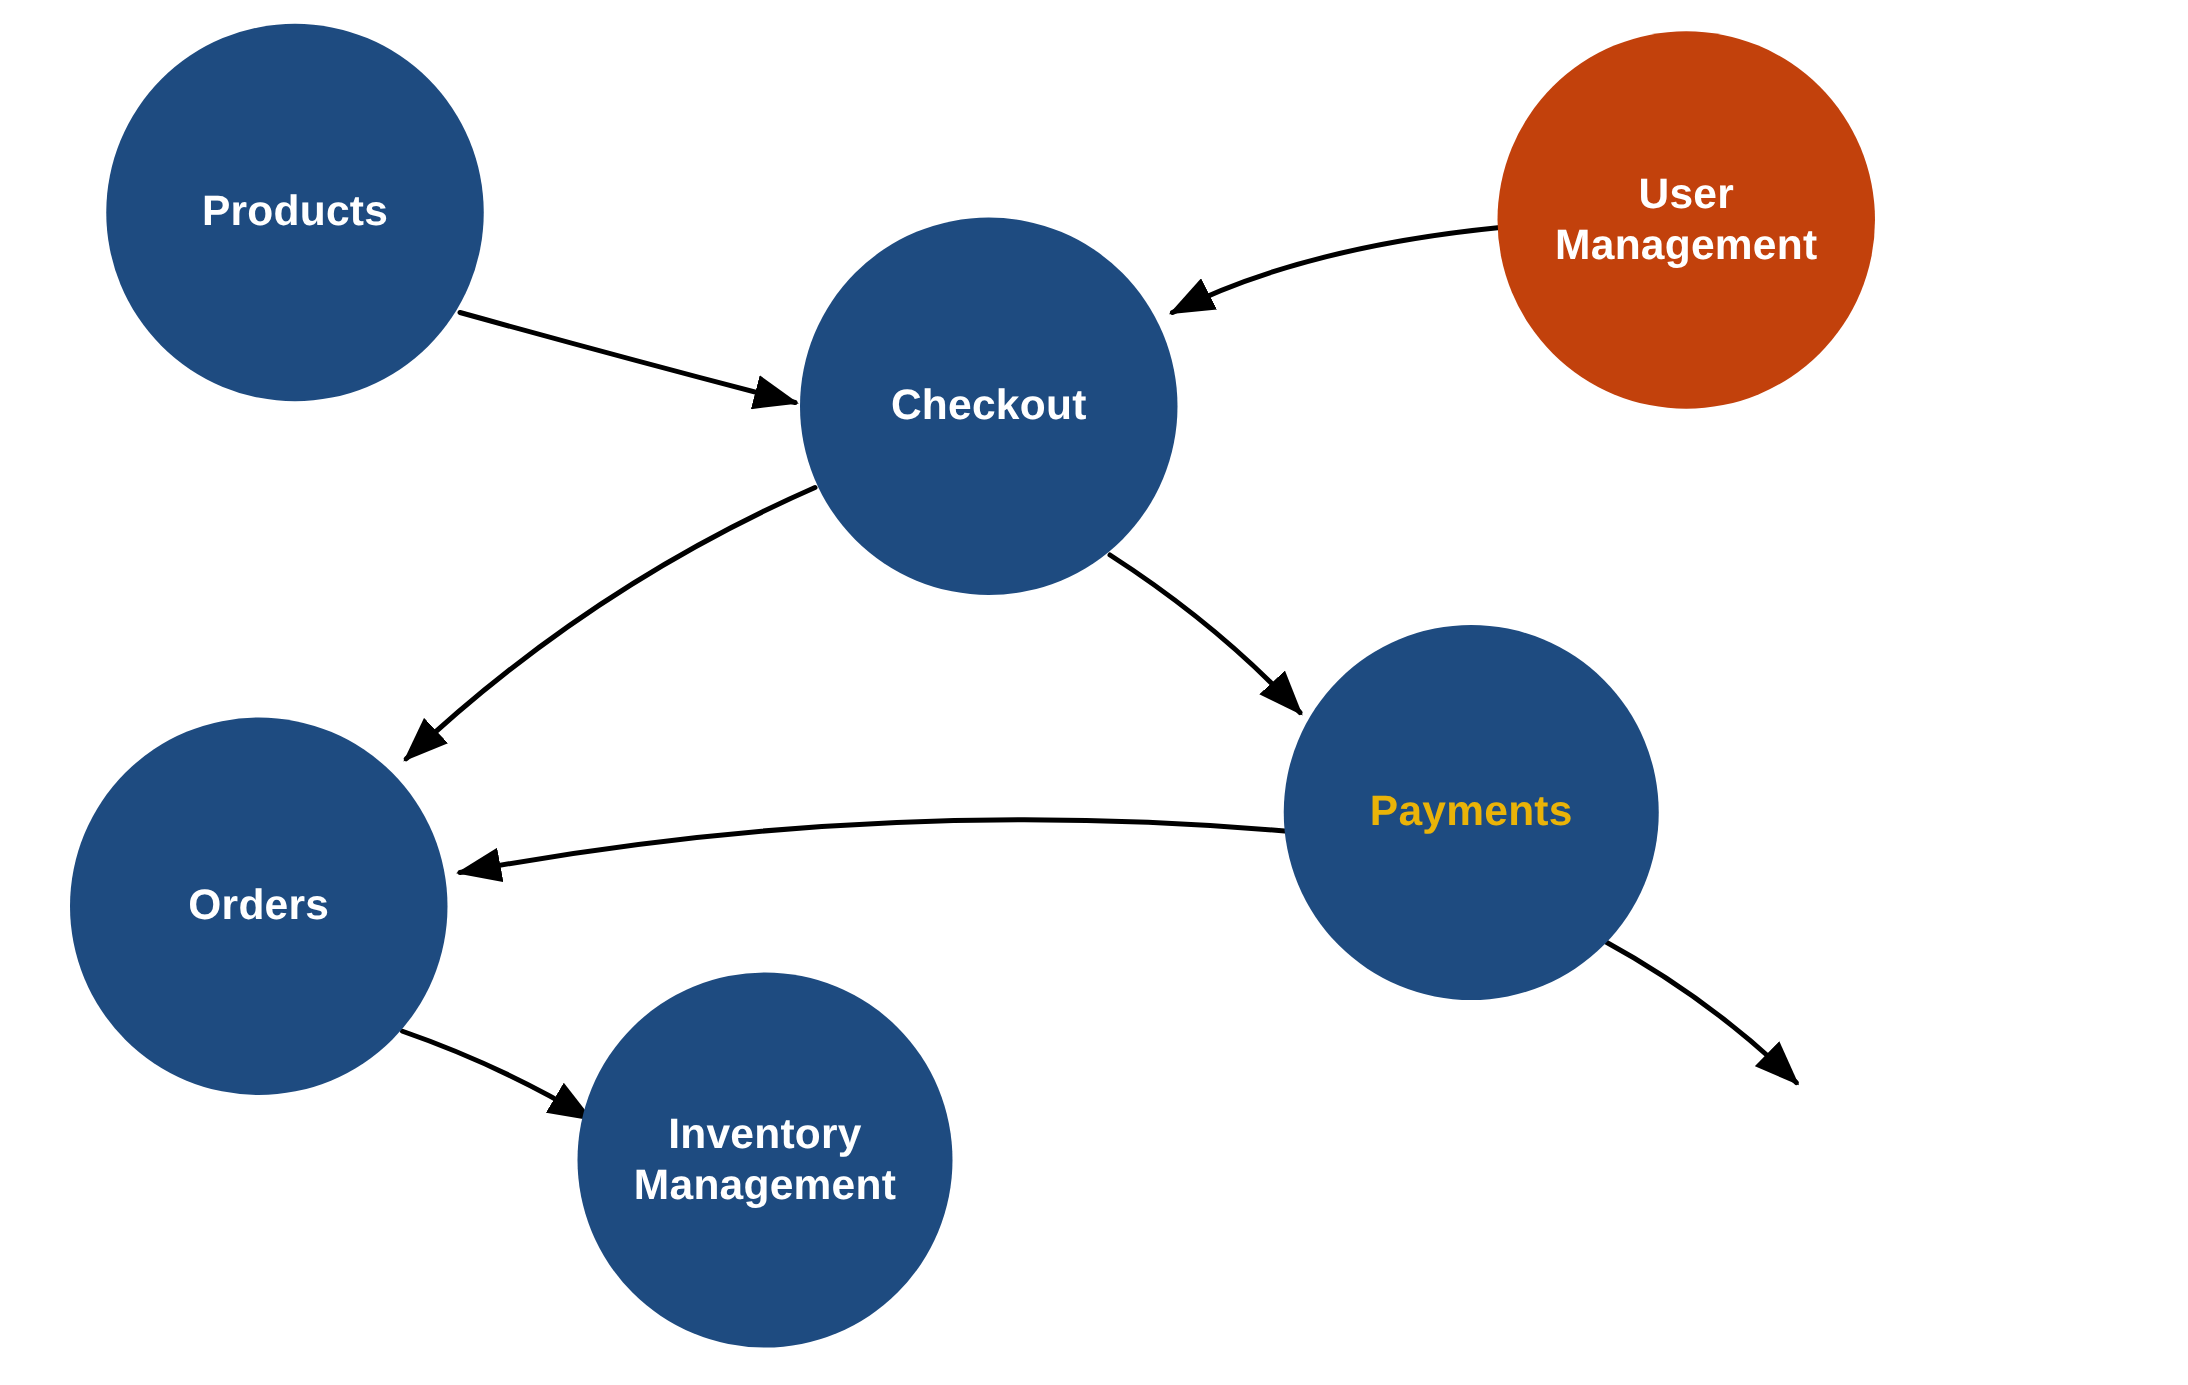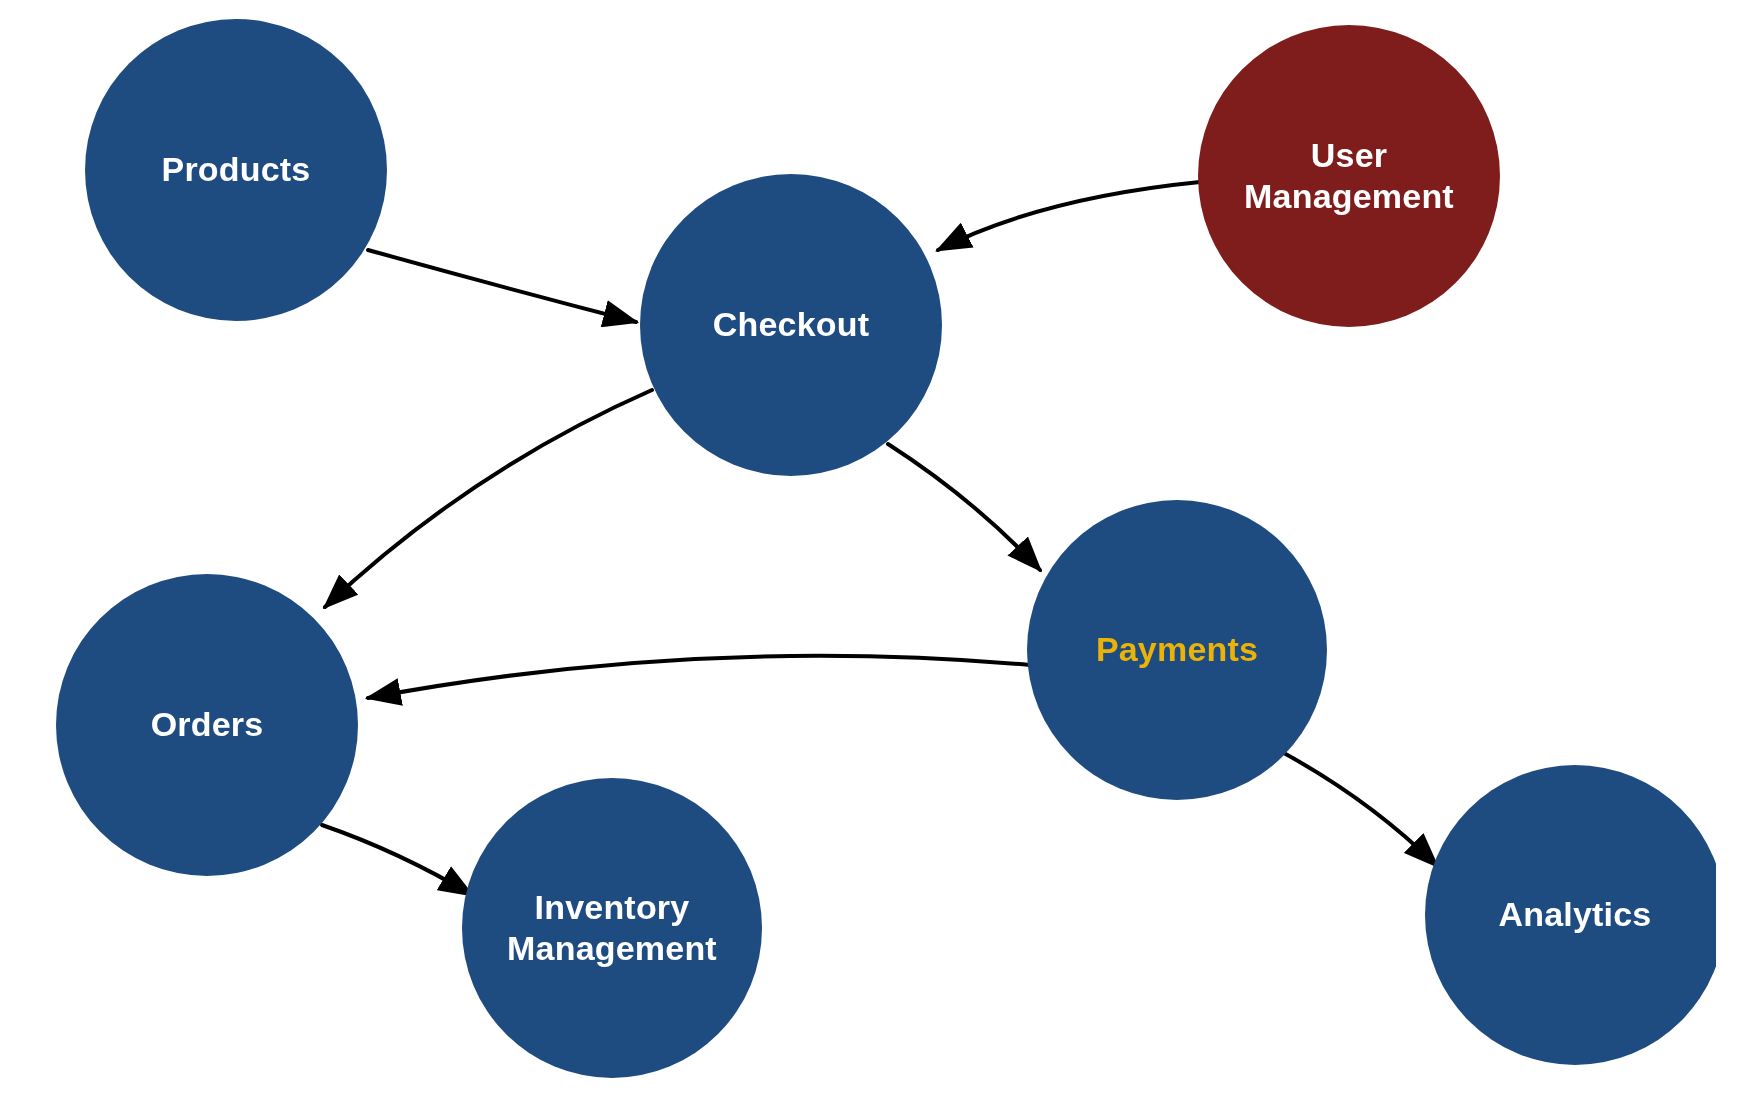--- a/index.html
+++ b/index.html
@@ -70,21 +70,21 @@
       <path class="edge-path" marker-end="url(#arrowhead)" d="M 1030 665 Q 700 636 368 698" stroke="#000000"></path>
       <path class="edge-path" marker-end="url(#arrowhead)" d="M 1282 752 Q 1370 800 1437 866" stroke="#000000"></path>
       <path class="edge-path" marker-end="url(#arrowhead)" d="M 322 825 Q 400 852 472 895" stroke="#000000"></path>
     </g>
   </svg>
 
   <div class="node" style="left: 85px; top: 19px; width: 302px; height: 302px; background: rgb(30, 75, 128);">
     <span class="node-label" style="color: rgb(255, 255, 255);">Products</span>
   </div>
 
-  <div class="node" style="left: 1198px; top: 25px; width: 302px; height: 302px; background: #7f1d1d;">
+  <div class="node" style="left: 1198px; top: 25px; width: 302px; height: 302px; background: #c2410c;">
     <span class="node-label" style="color: rgb(255, 255, 255);">User
 Management</span>
   </div>
 
   <div class="node" style="left: 56px; top: 574px; width: 302px; height: 302px; background: rgb(30, 75, 128);">
     <span class="node-label" style="color: rgb(255, 255, 255);">Orders</span>
   </div>
 
   <div class="node" style="left: 640px; top: 174px; width: 302px; height: 302px; background: rgb(30, 75, 128);">
     <span class="node-label" style="color: rgb(255, 255, 255);">Checkout</span>
@@ -92,17 +92,14 @@
 
   <div class="node" style="left: 1027px; top: 500px; width: 300px; height: 300px; background: rgb(30, 75, 128);">
     <span class="node-label" style="color: #eab308;">Payments</span>
   </div>
 
   <div class="node" style="left: 462px; top: 778px; width: 300px; height: 300px; background: rgb(30, 75, 128);">
     <span class="node-label" style="color: rgb(255, 255, 255);">Inventory
 Management</span>
   </div>
 
-  <div class="node" style="left: 1425px; top: 765px; width: 300px; height: 300px; background: rgb(30, 75, 128);">
-    <span class="node-label" style="color: rgb(255, 255, 255);">Analytics</span>
-  </div>
 
 </div>
 
 </body></html>

